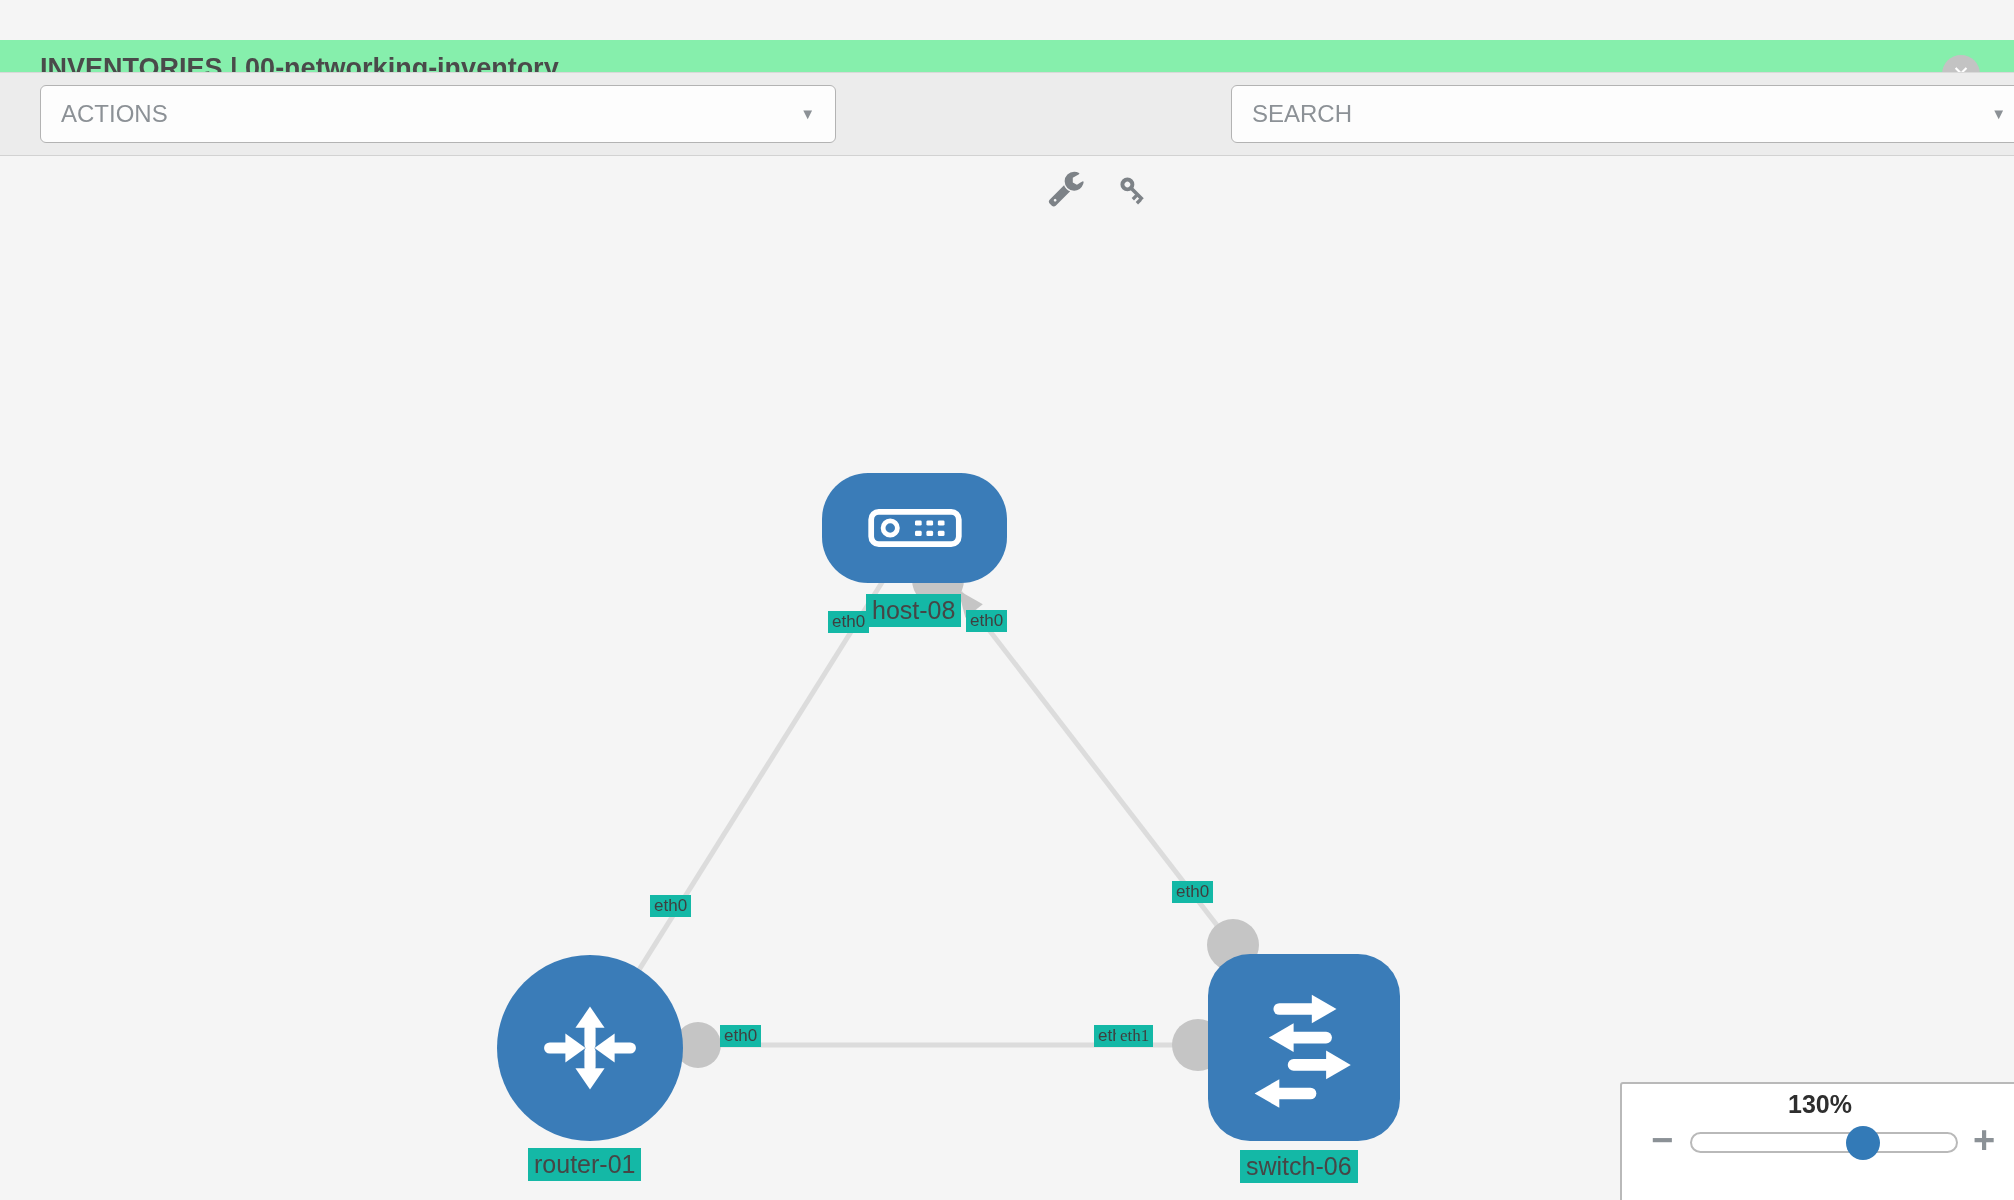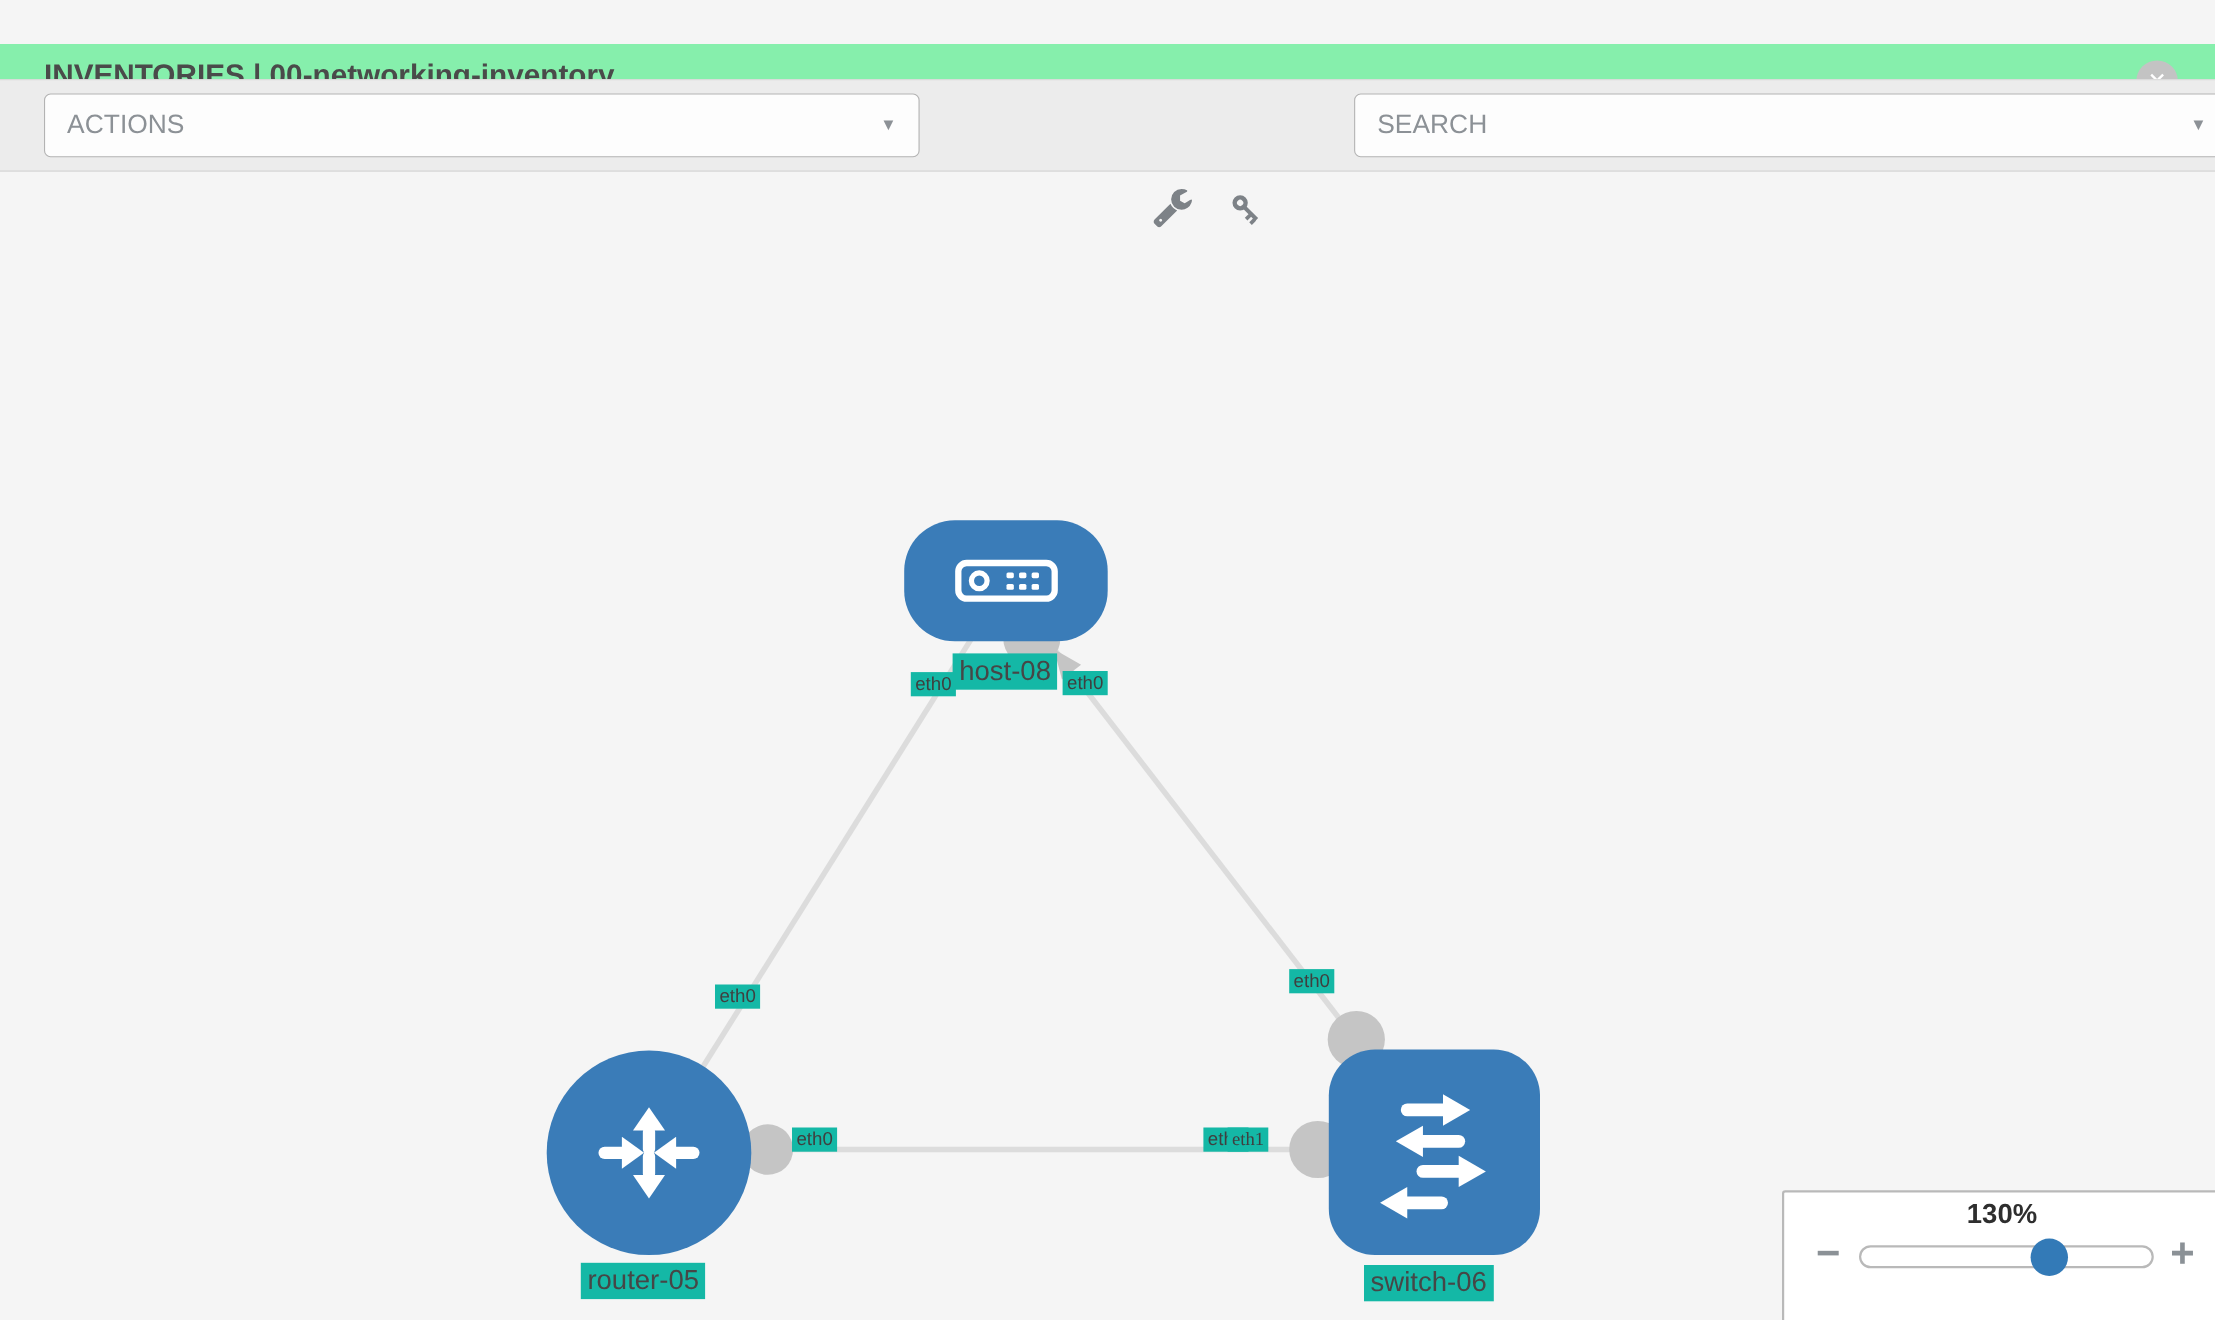--- a/index.html
+++ b/index.html
@@ -121,21 +121,21 @@
         <g fill="#ffffff">
           <polygon points="75,20 56,9 56,31"></polygon>
           <polygon points="23,42 42,31 42,53"></polygon>
           <polygon points="86,63 67,52 67,74"></polygon>
           <polygon points="12,85 31,74 31,96"></polygon>
         </g>
       </svg>
     </div>
 
     <div class="chip node-label" style="left:866px; top:438px;">host-08</div>
-    <div class="chip node-label" style="left:528px; top:992px;">router-05</div>
+    <div class="chip node-label" style="left:528px; top:992px;">router-01</div>
     <div class="chip node-label" style="left:1240px; top:994px;">switch-06</div>
 
     <div class="chip iface-label" style="left:828px; top:455px;">eth0</div>
     <div class="chip iface-label" style="left:966px; top:454px;">eth0</div>
     <div class="chip iface-label" style="left:650px; top:739px;">eth0</div>
     <div class="chip iface-label" style="left:1172px; top:725px;">eth0</div>
     <div class="chip iface-label" style="left:720px; top:869px;">eth0</div>
     <div class="chip iface-label" style="left:1094px; top:869px; z-index:9;">eth0</div>
     <div class="chip iface-label" style="left:1116px; top:869px; z-index:11;font-family:Liberation Serif, serif;">eth1</div>
   </div>

